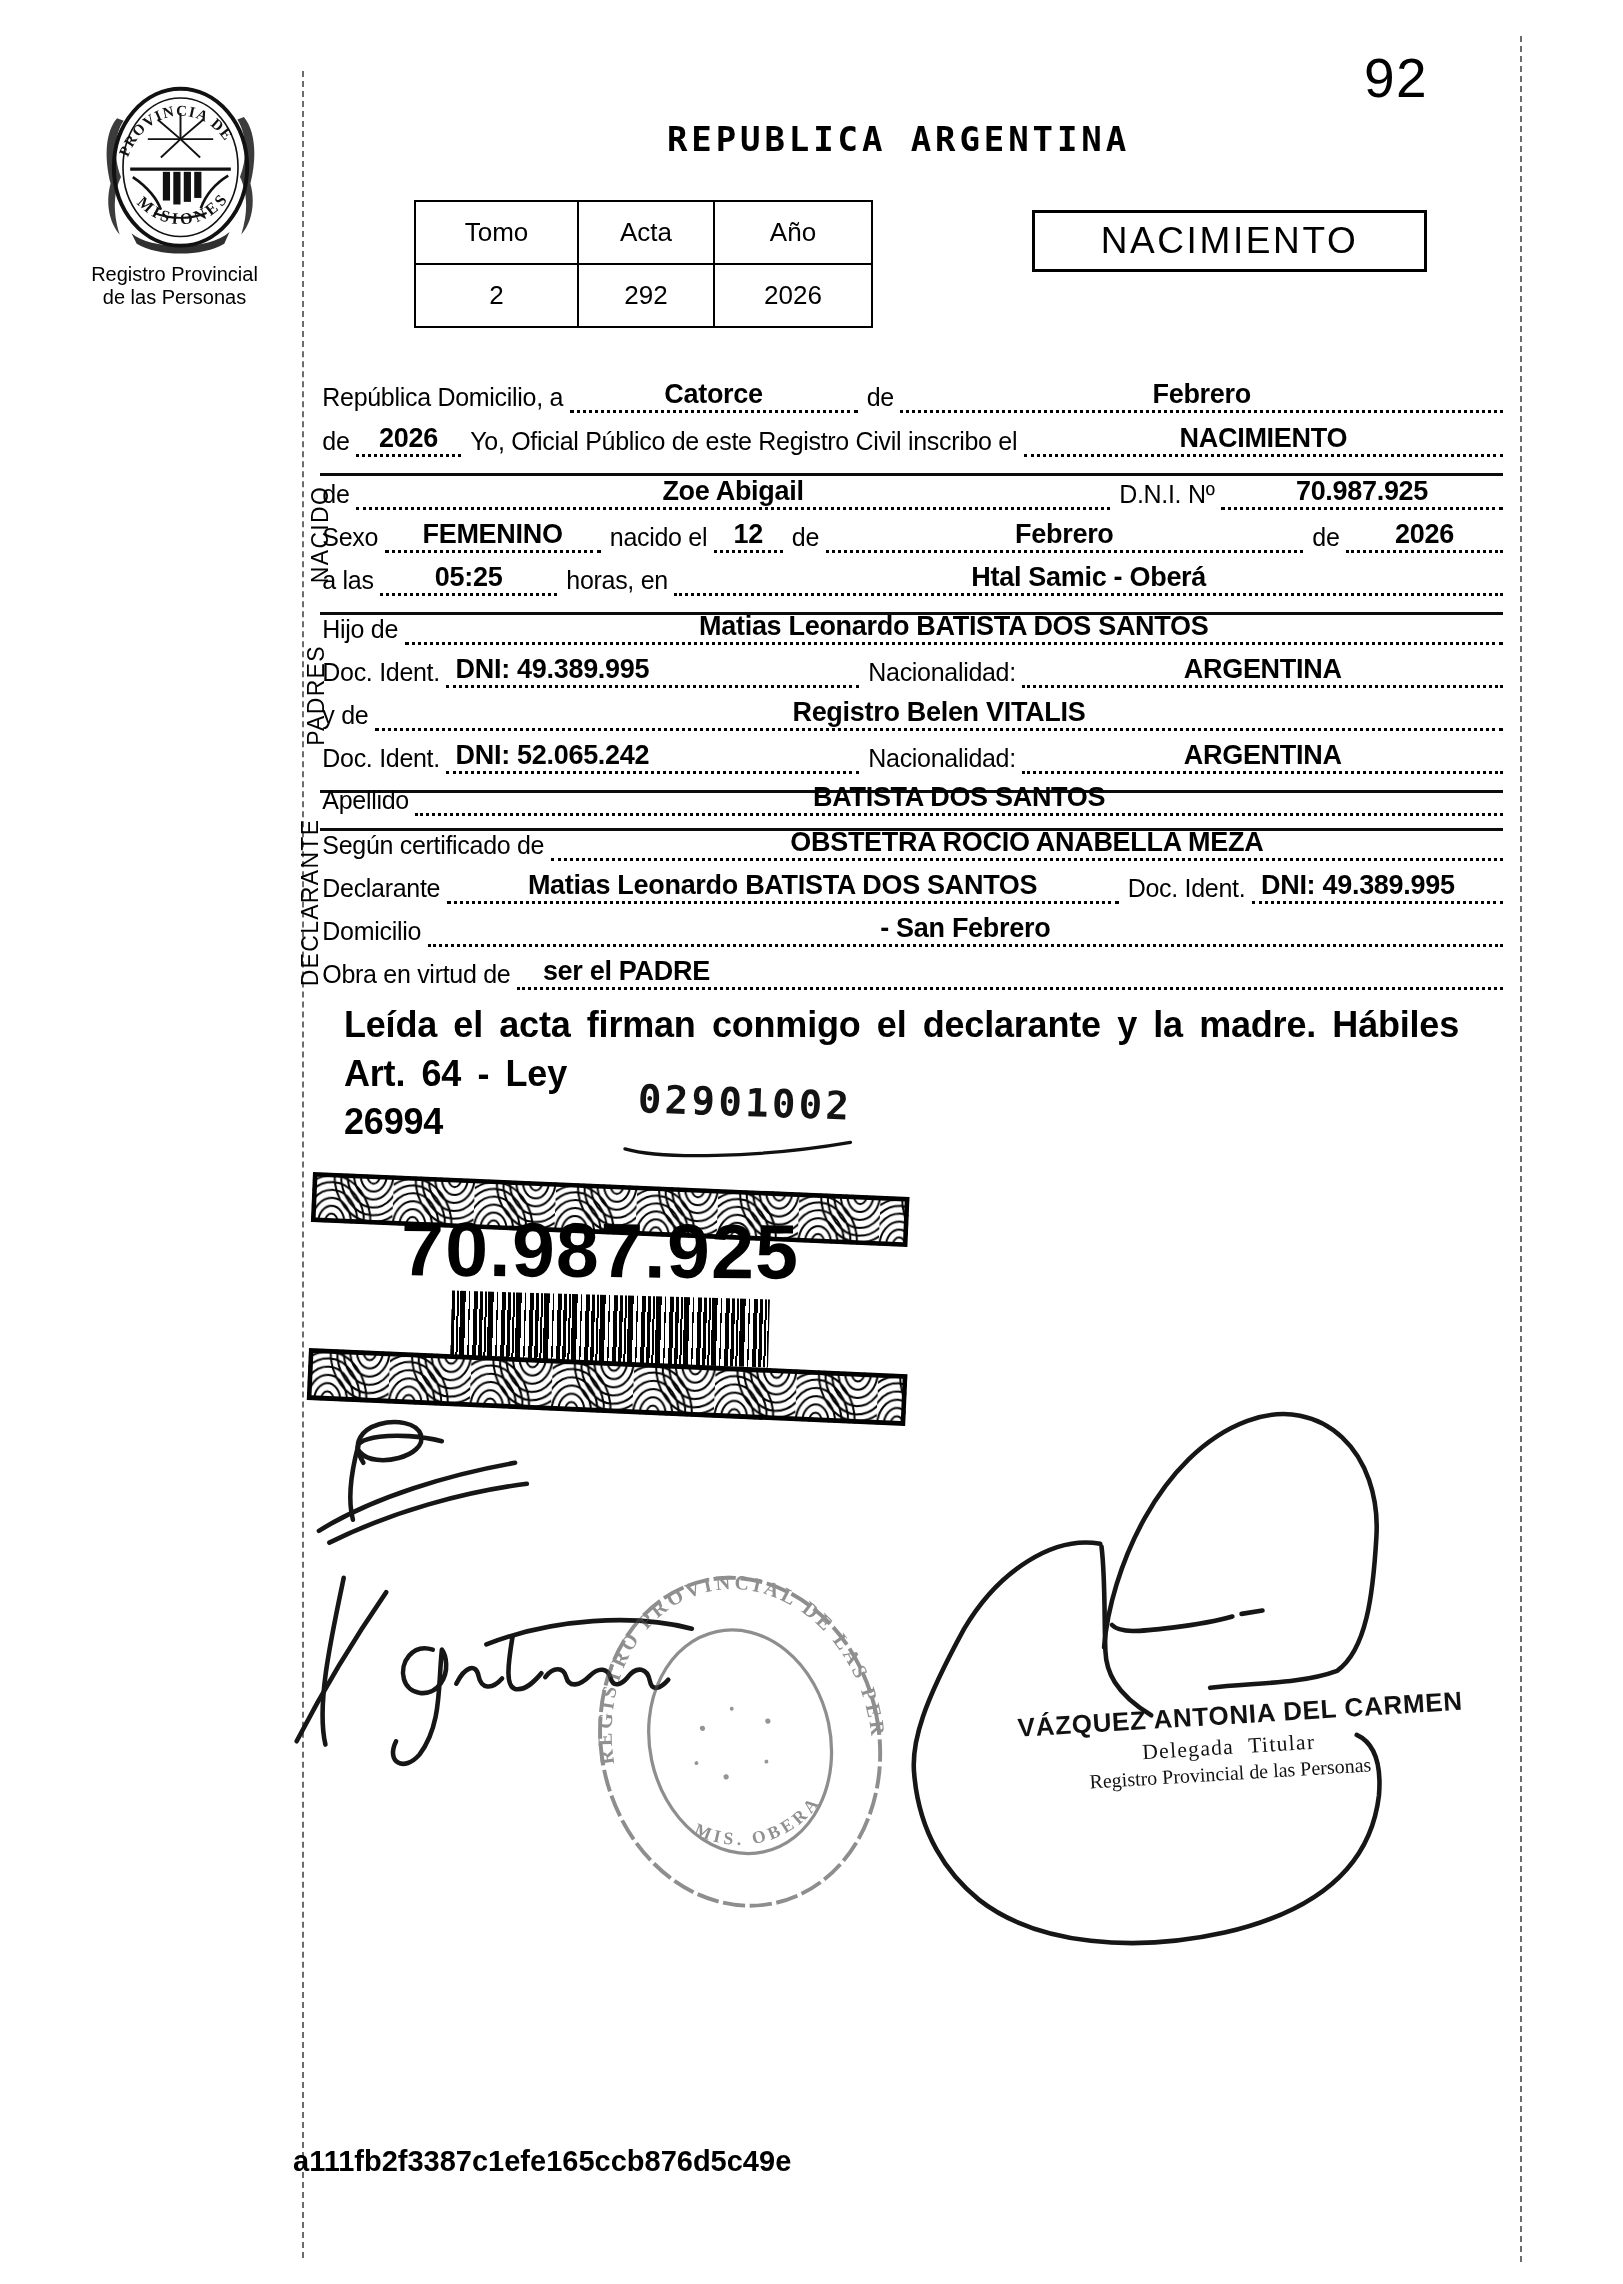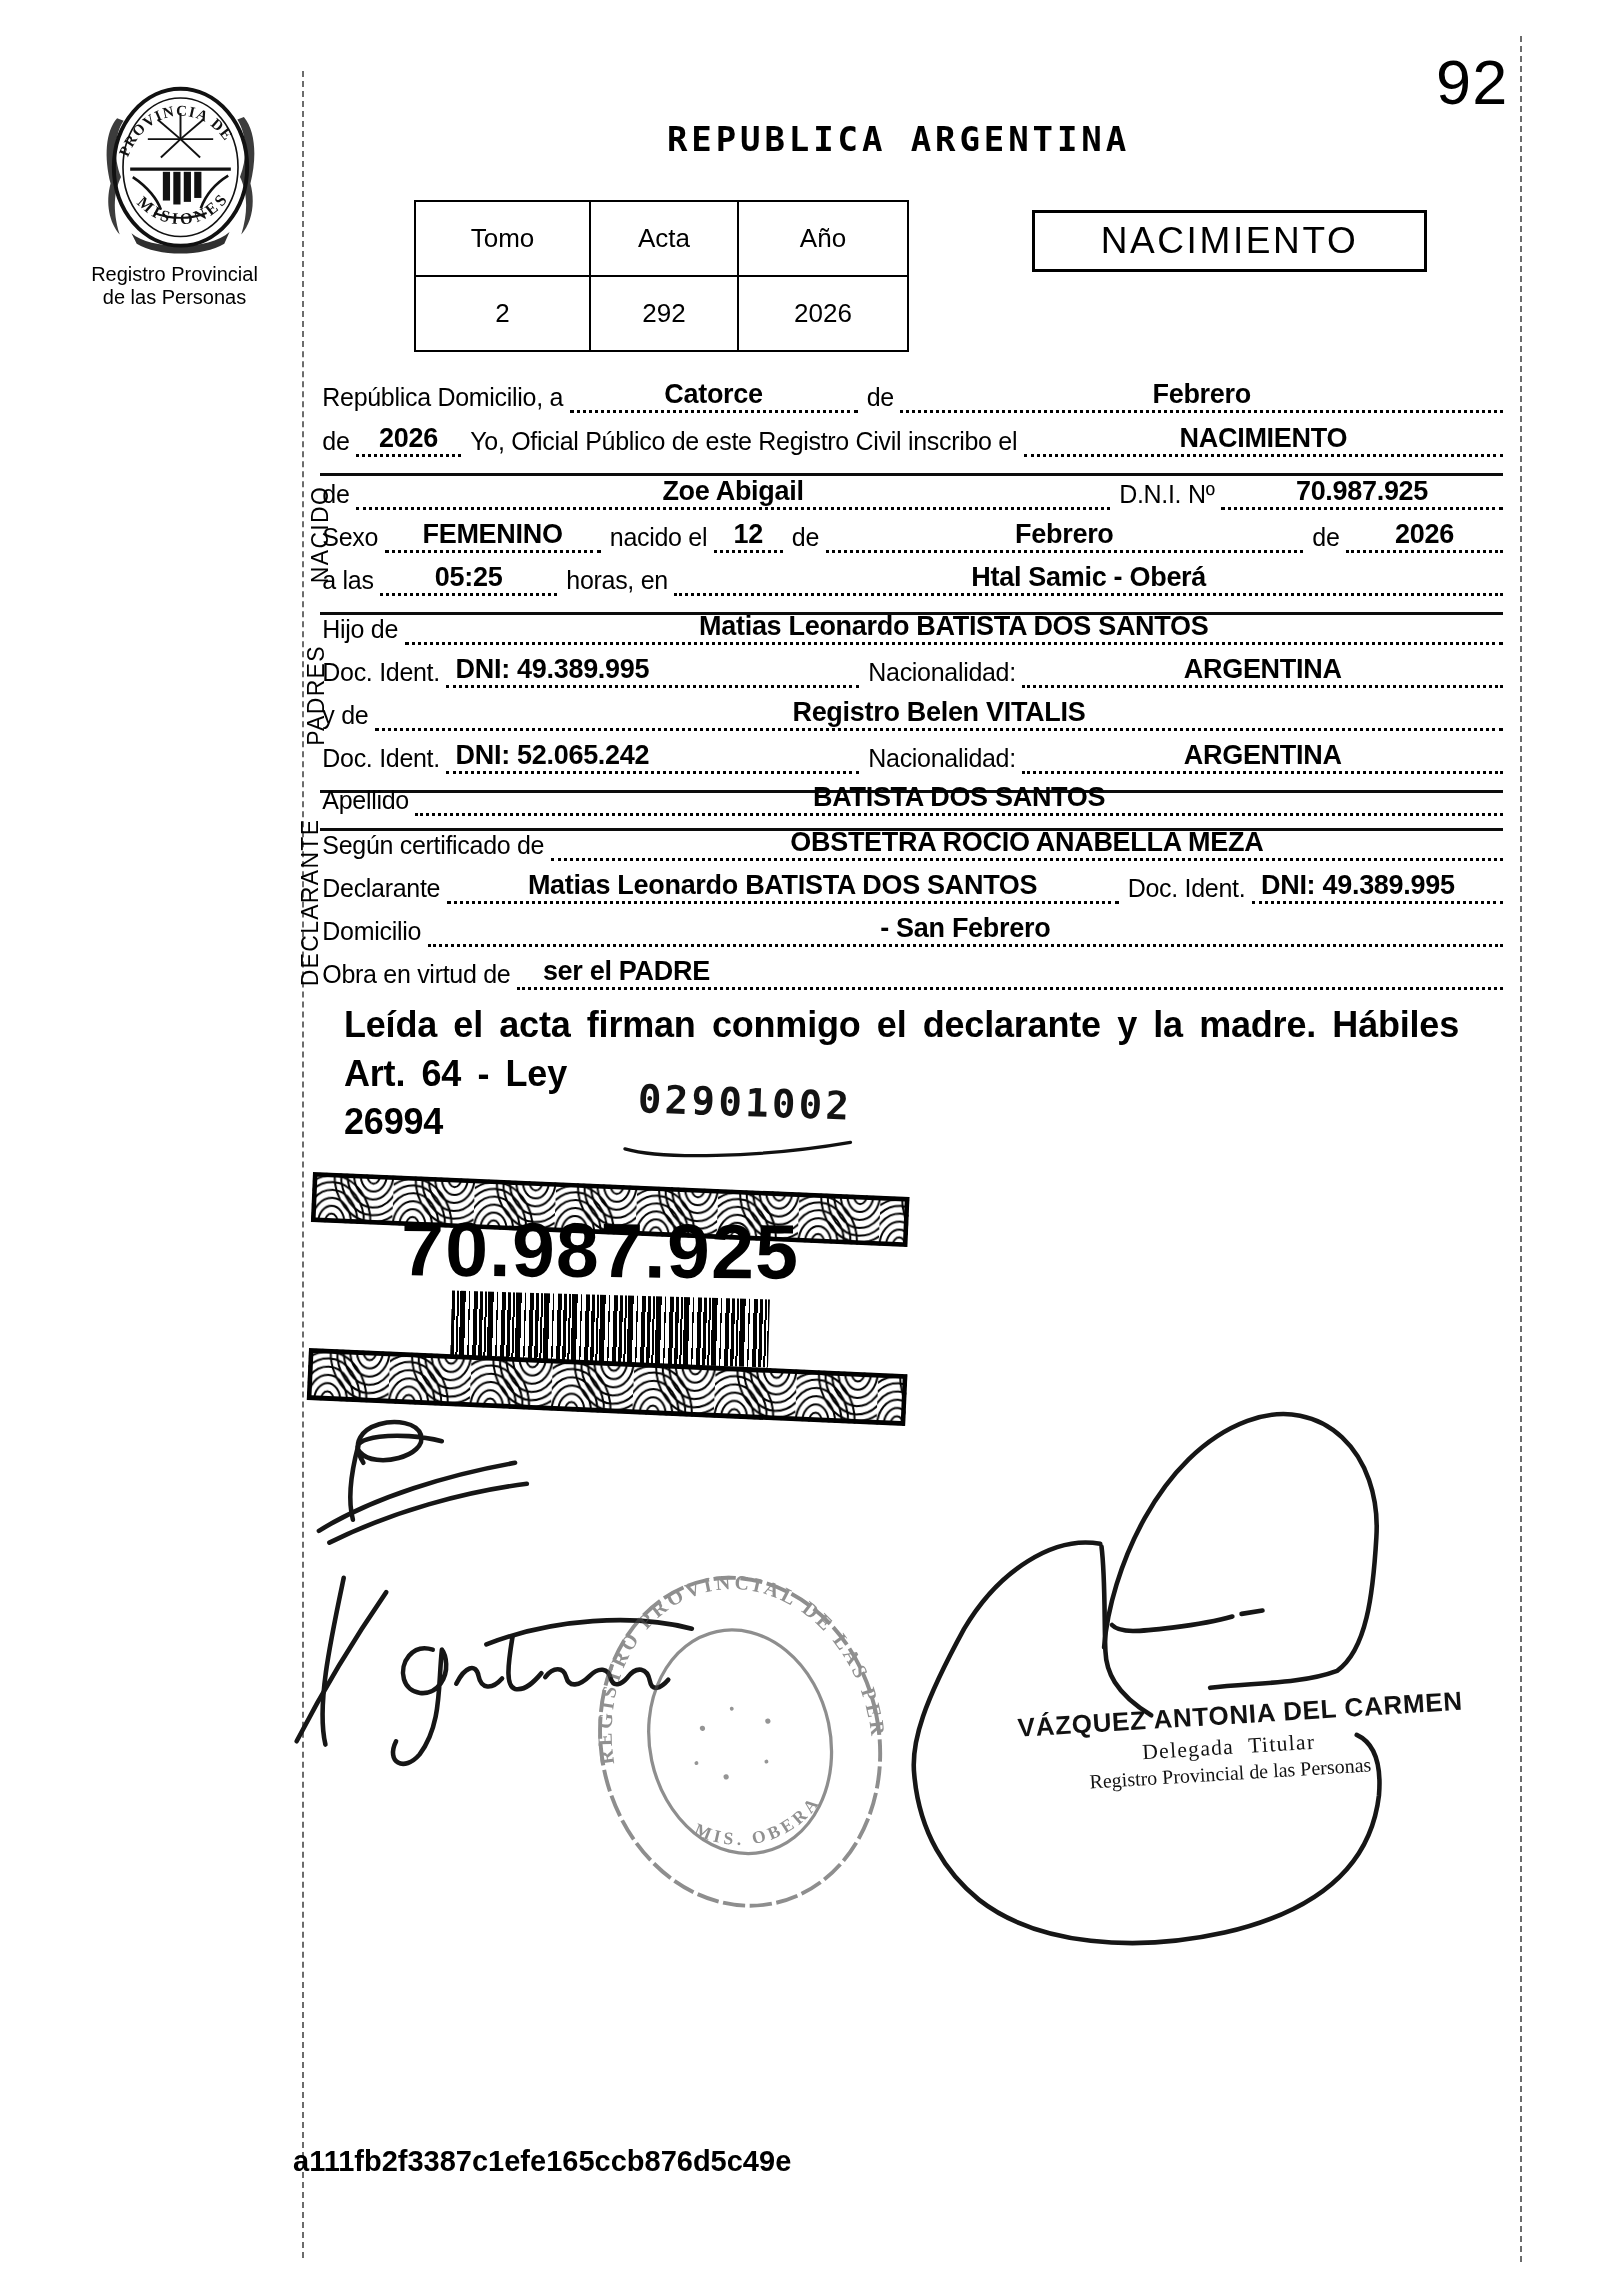--- a/index.html
+++ b/index.html
@@ -2,26 +2,26 @@
 <html style="font-size:10.5px"><head>
 <meta charset="utf-8">
 <style>
   html,body{margin:0;padding:0;background:#e8e8e8;}
   #page{position:relative;width:1624px;height:2284px;background:#ffffff;overflow:hidden;
         font-family:"Liberation Sans",sans-serif;color:#000;}
   .abs{position:absolute;}
   
   .vdash{position:absolute;width:0;border-left:2px dashed #3c3c3c;opacity:.75;}
   
-  #page-num{left:1436px;top:46px;font-size:63px;letter-spacing:1.3px;}
+  #page-num{left:1364px;top:46px;font-size:55px;letter-spacing:1.3px;}
   #doc-title{left:640px;top:119px;width:517px;text-align:center;
              font-family:"DejaVu Sans Mono",monospace;font-weight:bold;font-size:34px;letter-spacing:3.9px;}
   
   #rec-table{left:414px;top:200px;border-collapse:collapse;}
-  #rec-table td{border:2.6px solid #000;text-align:center;font-size:26px;height:45px;padding:14px;}
+  #rec-table td{border:2.6px solid #000;text-align:center;font-size:26px;height:45px;padding:8px;}
   #rec-table td.c1{width:145px}#rec-table td.c2{width:118px}#rec-table td.c3{width:140px}
   #type-box{left:1032px;top:210px;width:389px;height:56px;border:3.9px solid #000;
             display:flex;align-items:center;justify-content:center;font-size:37px;letter-spacing:2.6px;}
   
   #seal-caption{left:63px;top:263px;width:223px;text-align:center;font-size:20px;line-height:1.15;}
   
   .fline{position:absolute;left:321px;width:1182px;display:flex;align-items:flex-end;height:41px;}
   .lbl{font-size:25px;white-space:nowrap;padding:0 6.5px 1.3px 1.3px;letter-spacing:-0.3px;}
   .lbl.after{padding-left:9.2px;}
   .fill{flex:1 1 auto;border-bottom:3.9px dotted #000;text-align:center;min-width:26px;}

